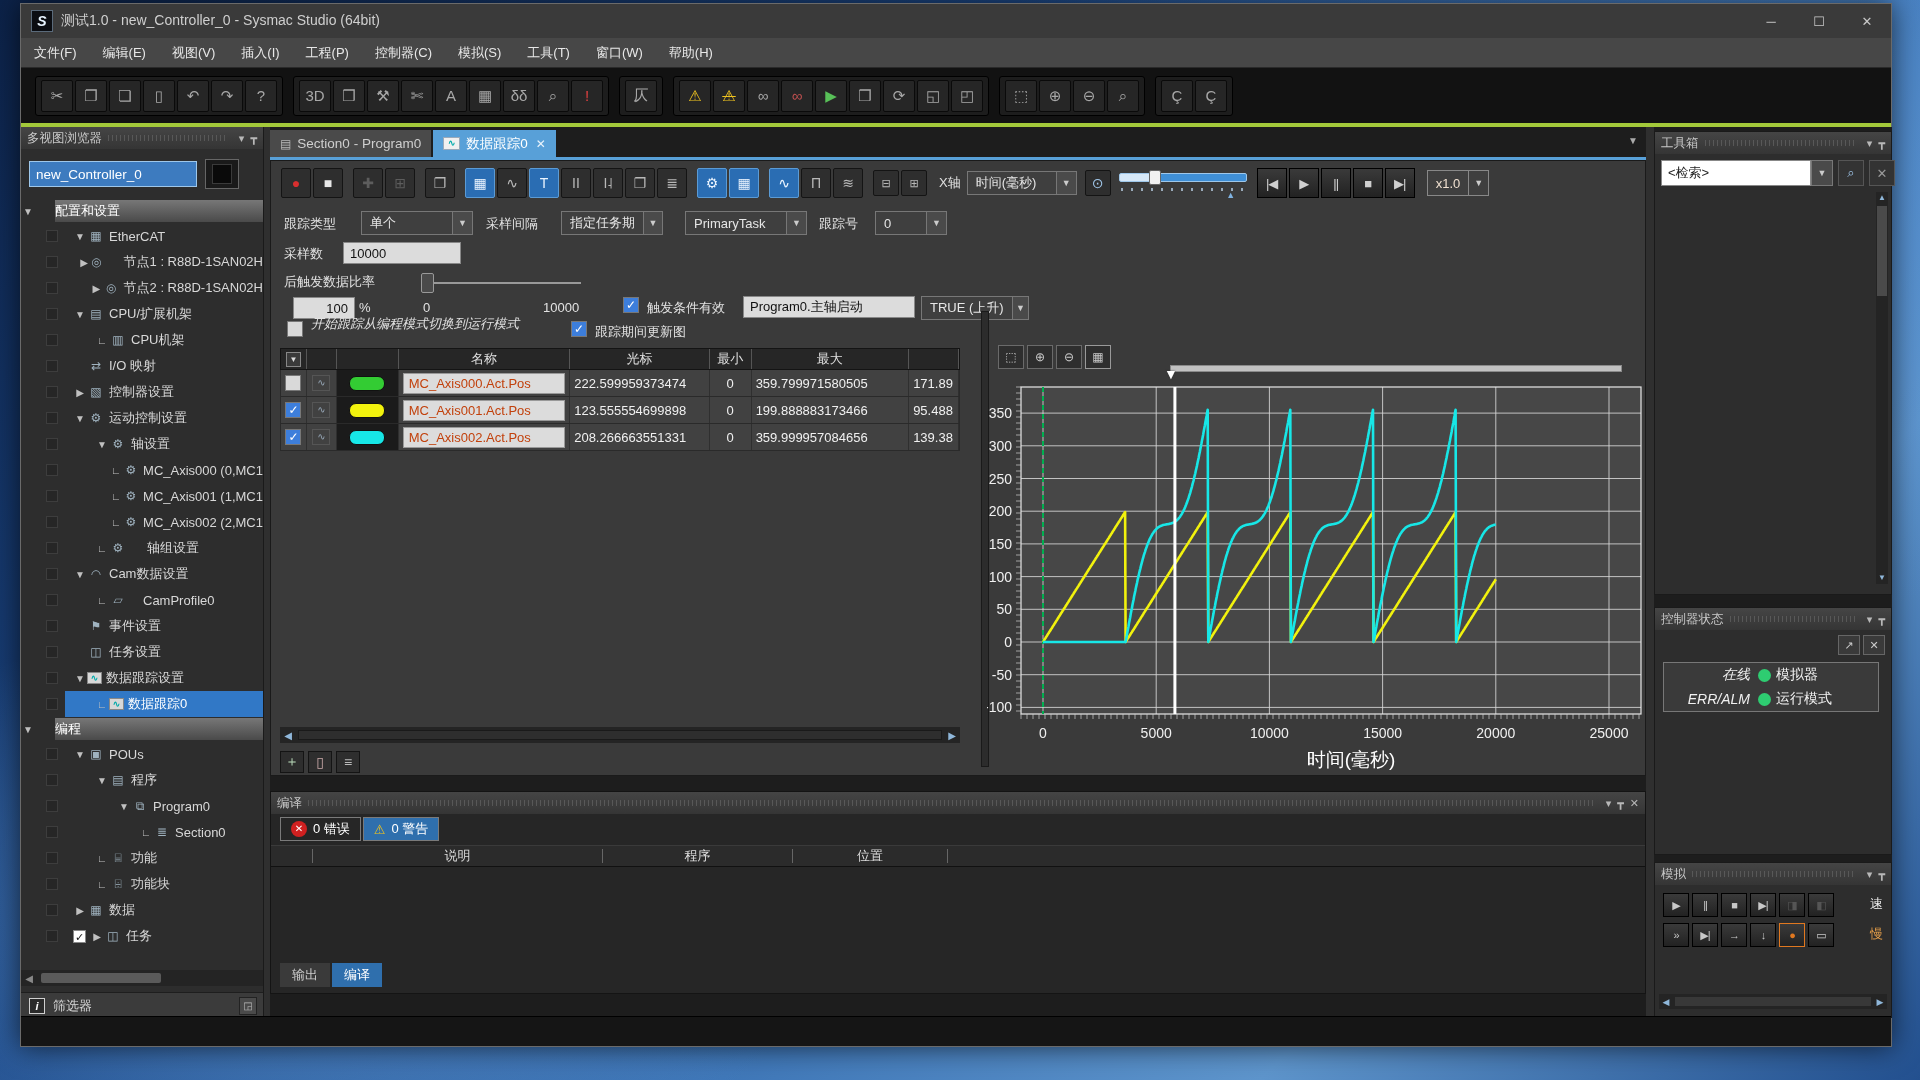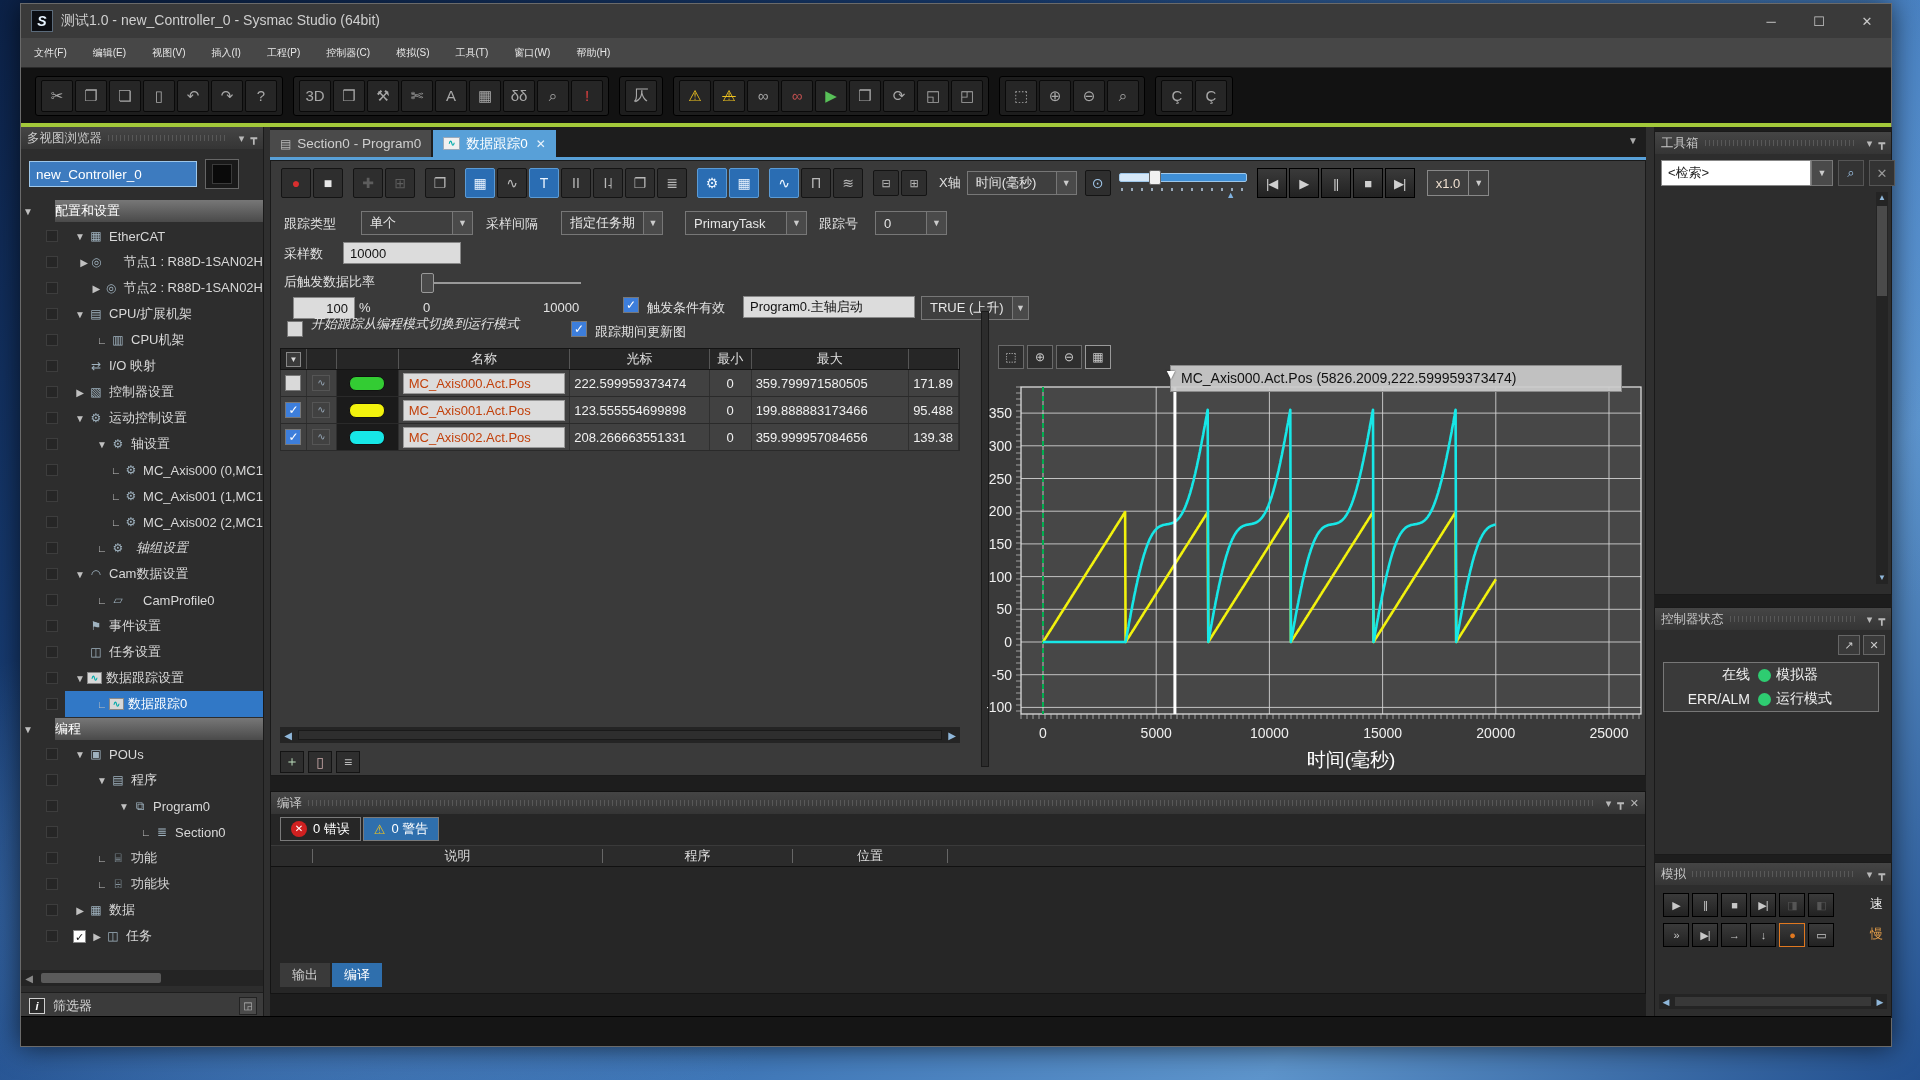--- a/index.html
+++ b/index.html
@@ -15,21 +15,21 @@
     background:#2f2f2f; border:1px solid #6a6a6a; box-shadow:0 0 26px rgba(0,0,0,.65); }
 
   
   .titlebar{ position:absolute; left:0; top:0; right:0; height:34px; background:#3a3a3a;
     display:flex; align-items:center; color:#cfcfcf; font-size:14px; }
   .applogo{ width:22px; height:22px; margin:0 8px 0 10px; background:#0b0d12; border:1px solid #5a6a7a;
     color:#e8f4ff; font-weight:bold; font-style:italic; display:flex; align-items:center; justify-content:center; font-size:14px;}
   .winbtns{ margin-left:auto; display:flex; height:100%; }
   .winbtn{ width:48px; height:100%; display:flex; align-items:center; justify-content:center; color:#c8c8c8; font-size:13px; }
   .menubar{ position:absolute; left:0; top:34px; right:0; height:30px; background:#474747;
-    display:flex; align-items:center; color:#e8e8e8; font-size:10px; border-bottom:1px solid #2a2a2a;}
+    display:flex; align-items:center; color:#e8e8e8; font-size:13px; border-bottom:1px solid #2a2a2a;}
   .menuitem{ padding:0 13px; height:100%; display:flex; align-items:center; }
   .toolbar{ position:absolute; left:0; top:64px; right:0; height:55px; background:#121212;
     display:flex; align-items:center; padding-left:14px; }
   .tgroup{ display:flex; align-items:center; background:#1d1d1d; border:1px solid #000;
     border-radius:3px; padding:3px 4px; margin-right:10px; }
   .tbtn{ width:32px; height:32px; margin:0 1px; background:#262626; border:1px solid #0a0a0a;
     border-radius:2px; color:#a8a8a8; display:flex; align-items:center; justify-content:center; font-size:15px; }
   .tbtn.slash{ text-decoration:line-through; }
   .greenline{ position:absolute; left:0; top:119px; right:0; height:4px; background:#a3c93a; }
 
@@ -176,21 +176,21 @@
   .searchrow{ position:absolute; left:6px; top:28px; display:flex; height:26px;}
   .searchbox{ width:150px; background:#fff; color:#222; font-size:13px; display:flex; align-items:center; padding:0 6px; border:1px solid #888;}
   .searchdd{ width:22px; background:#4a4a4a; border:1px solid #777; color:#ccc; font-size:9px; display:flex; align-items:center; justify-content:center;}
   .sqbtn{ width:26px; height:26px; margin-left:5px; background:#333; border:1px solid #555; color:#9fc5e8; font-size:13px;
     display:flex; align-items:center; justify-content:center;}
   .vscroll{ position:absolute; right:3px; top:60px; width:12px; bottom:10px; background:#242424;}
   .vscroll .a{ position:absolute; left:0; right:0; height:12px; color:#8fb7da; font-size:8px; text-align:center; line-height:12px;}
   .vscroll .th{ position:absolute; left:1px; right:1px; top:14px; height:90px; background:#4a4a4a;}
   .statusbox{ position:absolute; left:8px; top:54px; right:12px; height:50px; background:#3a3a3a; border:1px solid #777;
     display:grid; grid-template-columns:86px 26px 1fr; align-items:center; color:#f0f0f0; font-size:14px; row-gap:0;}
-  .statusbox .r{ text-align:right; }
+  .statusbox .r{ text-align:right;font-style:italic; }
   .dot{ width:13px; height:13px; border-radius:50%; background:#2ecc71; margin-left:8px;}
   .floatrow{ position:absolute; right:6px; top:27px; display:flex;}
   .fbtn{ width:22px; height:20px; margin-left:3px; background:#3a3a3a; border:1px solid #666; color:#ccc; font-size:11px;
     display:flex; align-items:center; justify-content:center;}
   .simrow{ position:absolute; left:8px; display:flex;}
   .simbtn{ width:26px; height:24px; margin-right:3px; background:linear-gradient(#3a3a3a,#222); border:1px solid #000;
     color:#c8c8c8; display:flex; align-items:center; justify-content:center; font-size:11px; letter-spacing:-1px;}
   .simbtn.orange{ border-color:#e07820; color:#e07820;}
   .simbtn.dim{ color:#555;}
   .simlab{ position:absolute; right:8px; color:#f0f0f0; font-size:13px;}
@@ -375,21 +375,21 @@
           <span style="width: 96px; display: inline-block;"></span>
           <span class="exp">∟</span>
           <span class="tico">⚙</span>
           <span style="margin-left: 4px;">MC_Axis002 (2,MC1</span>
         </div>
         <div class="trow">
           <span class="gutter"></span>
           <span style="width: 74px; display: inline-block;"></span>
           <span class="exp">∟</span>
           <span class="tico">⚙</span>
-          <span style="margin-left: 9px; font-style: italic;">轴组设置</span>
+          <span style="margin-left: 20px;">轴组设置</span>
         </div>
         <div class="trow">
           <span class="gutter"></span>
           <span style="width: 52px; display: inline-block;"></span>
           <span class="exp">▼</span>
           <span class="tico">◠</span>
           <span style="margin-left: 4px;">Cam数据设置</span>
         </div>
         <div class="trow">
           <span class="gutter"></span>
@@ -896,21 +896,20 @@
           <text x="622" y="359" text-anchor="middle" fill="#f0f0f0" font-size="14px">25000</text>
           <text x="364" y="387" text-anchor="middle" fill="#ffffff" font-size="19px">时间(毫秒)</text>
           <line x1="56" x2="56" y1="8" y2="335" stroke="#00b050" stroke-width="2" stroke-dasharray="5,4"></line>
           <polyline points="56.0,263.0 56.6,262.1 57.1,261.2 57.7,260.3 58.3,259.4 58.8,258.5 59.4,257.6 60.0,256.7 60.5,255.8 61.1,254.9 61.7,254.0 62.2,253.1 62.8,252.2 63.4,251.4 63.9,250.5 64.5,249.6 65.1,248.7 65.6,247.8 66.2,246.9 66.8,246.0 67.3,245.1 67.9,244.2 68.5,243.3 69.0,242.4 69.6,241.5 70.2,240.6 70.7,239.7 71.3,238.8 71.8,237.9 72.4,237.0 73.0,236.1 73.5,235.2 74.1,234.3 74.7,233.4 75.2,232.5 75.8,231.6 76.4,230.7 76.9,229.9 77.5,229.0 78.1,228.1 78.6,227.2 79.2,226.3 79.8,225.4 80.3,224.5 80.9,223.6 81.5,222.7 82.0,221.8 82.6,220.9 83.2,220.0 83.7,219.1 84.3,218.2 84.9,217.3 85.4,216.4 86.0,215.5 86.6,214.6 87.1,213.7 87.7,212.8 88.3,211.9 88.8,211.0 89.4,210.1 90.0,209.2 90.5,208.4 91.1,207.5 91.7,206.6 92.2,205.7 92.8,204.8 93.4,203.9 93.9,203.0 94.5,202.1 95.1,201.2 95.6,200.3 96.2,199.4 96.8,198.5 97.3,197.6 97.9,196.7 98.5,195.8 99.0,194.9 99.6,194.0 100.1,193.1 100.7,192.2 101.3,191.3 101.8,190.4 102.4,189.5 103.0,188.6 103.5,187.7 104.1,186.8 104.7,186.0 105.2,185.1 105.8,184.2 106.4,183.3 106.9,182.4 107.5,181.5 108.1,180.6 108.6,179.7 109.2,178.8 109.8,177.9 110.3,177.0 110.9,176.1 111.5,175.2 112.0,174.3 112.6,173.4 113.2,172.5 113.7,171.6 114.3,170.7 114.9,169.8 115.4,168.9 116.0,168.0 116.6,167.1 117.1,166.2 117.7,165.3 118.3,164.5 118.8,163.6 119.4,162.7 120.0,161.8 120.5,160.9 121.1,160.0 121.7,159.1 122.2,158.2 122.8,157.3 123.4,156.4 123.9,155.5 124.5,154.6 125.1,153.7 125.6,152.8 126.2,151.9 126.8,151.0 127.3,150.1 127.9,149.2 128.4,148.3 129.0,147.4 129.6,146.5 130.1,145.6 130.7,144.7 131.3,143.8 131.8,143.0 132.4,142.1 133.0,141.2 133.5,140.3 134.1,139.4 134.7,138.5 135.2,137.6 135.8,136.7 136.4,135.8 136.9,134.9 137.5,134.0 138.1,133.1 138.6,263.0 139.2,262.1 139.8,261.2 140.3,260.3 140.9,259.4 141.5,258.5 142.0,257.6 142.6,256.7 143.2,255.8 143.7,254.9 144.3,254.0 144.9,253.1 145.4,252.2 146.0,251.4 146.6,250.5 147.1,249.6 147.7,248.7 148.3,247.8 148.8,246.9 149.4,246.0 150.0,245.1 150.5,244.2 151.1,243.3 151.7,242.4 152.2,241.5 152.8,240.6 153.4,239.7 153.9,238.8 154.5,237.9 155.1,237.0 155.6,236.1 156.2,235.2 156.7,234.3 157.3,233.4 157.9,232.5 158.4,231.6 159.0,230.7 159.6,229.9 160.1,229.0 160.7,228.1 161.3,227.2 161.8,226.3 162.4,225.4 163.0,224.5 163.5,223.6 164.1,222.7 164.7,221.8 165.2,220.9 165.8,220.0 166.4,219.1 166.9,218.2 167.5,217.3 168.1,216.4 168.6,215.5 169.2,214.6 169.8,213.7 170.3,212.8 170.9,211.9 171.5,211.0 172.0,210.1 172.6,209.2 173.2,208.4 173.7,207.5 174.3,206.6 174.9,205.7 175.4,204.8 176.0,203.9 176.6,203.0 177.1,202.1 177.7,201.2 178.3,200.3 178.8,199.4 179.4,198.5 180.0,197.6 180.5,196.7 181.1,195.8 181.7,194.9 182.2,194.0 182.8,193.1 183.4,192.2 183.9,191.3 184.5,190.4 185.0,189.5 185.6,188.6 186.2,187.7 186.7,186.8 187.3,186.0 187.9,185.1 188.4,184.2 189.0,183.3 189.6,182.4 190.1,181.5 190.7,180.6 191.3,179.7 191.8,178.8 192.4,177.9 193.0,177.0 193.5,176.1 194.1,175.2 194.7,174.3 195.2,173.4 195.8,172.5 196.4,171.6 196.9,170.7 197.5,169.8 198.1,168.9 198.6,168.0 199.2,167.1 199.8,166.2 200.3,165.3 200.9,164.5 201.5,163.6 202.0,162.7 202.6,161.8 203.2,160.9 203.7,160.0 204.3,159.1 204.9,158.2 205.4,157.3 206.0,156.4 206.6,155.5 207.1,154.6 207.7,153.7 208.3,152.8 208.8,151.9 209.4,151.0 210.0,150.1 210.5,149.2 211.1,148.3 211.7,147.4 212.2,146.5 212.8,145.6 213.3,144.7 213.9,143.8 214.5,143.0 215.0,142.1 215.6,141.2 216.2,140.3 216.7,139.4 217.3,138.5 217.9,137.6 218.4,136.7 219.0,135.8 219.6,134.9 220.1,134.0 220.7,133.1 221.3,263.0 221.8,262.1 222.4,261.2 223.0,260.3 223.5,259.4 224.1,258.5 224.7,257.6 225.2,256.7 225.8,255.8 226.4,254.9 226.9,254.0 227.5,253.1 228.1,252.2 228.6,251.4 229.2,250.5 229.8,249.6 230.3,248.7 230.9,247.8 231.5,246.9 232.0,246.0 232.6,245.1 233.2,244.2 233.7,243.3 234.3,242.4 234.9,241.5 235.4,240.6 236.0,239.7 236.6,238.8 237.1,237.9 237.7,237.0 238.3,236.1 238.8,235.2 239.4,234.3 240.0,233.4 240.5,232.5 241.1,231.6 241.6,230.7 242.2,229.9 242.8,229.0 243.3,228.1 243.9,227.2 244.5,226.3 245.0,225.4 245.6,224.5 246.2,223.6 246.7,222.7 247.3,221.8 247.9,220.9 248.4,220.0 249.0,219.1 249.6,218.2 250.1,217.3 250.7,216.4 251.3,215.5 251.8,214.6 252.4,213.7 253.0,212.8 253.5,211.9 254.1,211.0 254.7,210.1 255.2,209.2 255.8,208.4 256.4,207.5 256.9,206.6 257.5,205.7 258.1,204.8 258.6,203.9 259.2,203.0 259.8,202.1 260.3,201.2 260.9,200.3 261.5,199.4 262.0,198.5 262.6,197.6 263.2,196.7 263.7,195.8 264.3,194.9 264.9,194.0 265.4,193.1 266.0,192.2 266.6,191.3 267.1,190.4 267.7,189.5 268.3,188.6 268.8,187.7 269.4,186.8 269.9,186.0 270.5,185.1 271.1,184.2 271.6,183.3 272.2,182.4 272.8,181.5 273.3,180.6 273.9,179.7 274.5,178.8 275.0,177.9 275.6,177.0 276.2,176.1 276.7,175.2 277.3,174.3 277.9,173.4 278.4,172.5 279.0,171.6 279.6,170.7 280.1,169.8 280.7,168.9 281.3,168.0 281.8,167.1 282.4,166.2 283.0,165.3 283.5,164.5 284.1,163.6 284.7,162.7 285.2,161.8 285.8,160.9 286.4,160.0 286.9,159.1 287.5,158.2 288.1,157.3 288.6,156.4 289.2,155.5 289.8,154.6 290.3,153.7 290.9,152.8 291.5,151.9 292.0,151.0 292.6,150.1 293.2,149.2 293.7,148.3 294.3,147.4 294.9,146.5 295.4,145.6 296.0,144.7 296.6,143.8 297.1,143.0 297.7,142.1 298.2,141.2 298.8,140.3 299.4,139.4 299.9,138.5 300.5,137.6 301.1,136.7 301.6,135.8 302.2,134.9 302.8,134.0 303.3,133.1 303.9,263.0 304.5,262.1 305.0,261.2 305.6,260.3 306.2,259.4 306.7,258.5 307.3,257.6 307.9,256.7 308.4,255.8 309.0,254.9 309.6,254.0 310.1,253.1 310.7,252.2 311.3,251.4 311.8,250.5 312.4,249.6 313.0,248.7 313.5,247.8 314.1,246.9 314.7,246.0 315.2,245.1 315.8,244.2 316.4,243.3 316.9,242.4 317.5,241.5 318.1,240.6 318.6,239.7 319.2,238.8 319.8,237.9 320.3,237.0 320.9,236.1 321.5,235.2 322.0,234.3 322.6,233.4 323.2,232.5 323.7,231.6 324.3,230.7 324.9,229.9 325.4,229.0 326.0,228.1 326.5,227.2 327.1,226.3 327.7,225.4 328.2,224.5 328.8,223.6 329.4,222.7 329.9,221.8 330.5,220.9 331.1,220.0 331.6,219.1 332.2,218.2 332.8,217.3 333.3,216.4 333.9,215.5 334.5,214.6 335.0,213.7 335.6,212.8 336.2,211.9 336.7,211.0 337.3,210.1 337.9,209.2 338.4,208.4 339.0,207.5 339.6,206.6 340.1,205.7 340.7,204.8 341.3,203.9 341.8,203.0 342.4,202.1 343.0,201.2 343.5,200.3 344.1,199.4 344.7,198.5 345.2,197.6 345.8,196.7 346.4,195.8 346.9,194.9 347.5,194.0 348.1,193.1 348.6,192.2 349.2,191.3 349.8,190.4 350.3,189.5 350.9,188.6 351.5,187.7 352.0,186.8 352.6,186.0 353.1,185.1 353.7,184.2 354.3,183.3 354.8,182.4 355.4,181.5 356.0,180.6 356.5,179.7 357.1,178.8 357.7,177.9 358.2,177.0 358.8,176.1 359.4,175.2 359.9,174.3 360.5,173.4 361.1,172.5 361.6,171.6 362.2,170.7 362.8,169.8 363.3,168.9 363.9,168.0 364.5,167.1 365.0,166.2 365.6,165.3 366.2,164.5 366.7,163.6 367.3,162.7 367.9,161.8 368.4,160.9 369.0,160.0 369.6,159.1 370.1,158.2 370.7,157.3 371.3,156.4 371.8,155.5 372.4,154.6 373.0,153.7 373.5,152.8 374.1,151.9 374.7,151.0 375.2,150.1 375.8,149.2 376.4,148.3 376.9,147.4 377.5,146.5 378.1,145.6 378.6,144.7 379.2,143.8 379.8,143.0 380.3,142.1 380.9,141.2 381.4,140.3 382.0,139.4 382.6,138.5 383.1,137.6 383.7,136.7 384.3,135.8 384.8,134.9 385.4,134.0 386.0,133.1 386.5,263.0 387.1,262.1 387.7,261.2 388.2,260.3 388.8,259.4 389.4,258.5 389.9,257.6 390.5,256.7 391.1,255.8 391.6,254.9 392.2,254.0 392.8,253.1 393.3,252.2 393.9,251.4 394.5,250.5 395.0,249.6 395.6,248.7 396.2,247.8 396.7,246.9 397.3,246.0 397.9,245.1 398.4,244.2 399.0,243.3 399.6,242.4 400.1,241.5 400.7,240.6 401.3,239.7 401.8,238.8 402.4,237.9 403.0,237.0 403.5,236.1 404.1,235.2 404.7,234.3 405.2,233.4 405.8,232.5 406.4,231.6 406.9,230.7 407.5,229.9 408.1,229.0 408.6,228.1 409.2,227.2 409.8,226.3 410.3,225.4 410.9,224.5 411.4,223.6 412.0,222.7 412.6,221.8 413.1,220.9 413.7,220.0 414.3,219.1 414.8,218.2 415.4,217.3 416.0,216.4 416.5,215.5 417.1,214.6 417.7,213.7 418.2,212.8 418.8,211.9 419.4,211.0 419.9,210.1 420.5,209.2 421.1,208.4 421.6,207.5 422.2,206.6 422.8,205.7 423.3,204.8 423.9,203.9 424.5,203.0 425.0,202.1 425.6,201.2 426.2,200.3 426.7,199.4 427.3,198.5 427.9,197.6 428.4,196.7 429.0,195.8 429.6,194.9 430.1,194.0 430.7,193.1 431.3,192.2 431.8,191.3 432.4,190.4 433.0,189.5 433.5,188.6 434.1,187.7 434.7,186.8 435.2,186.0 435.8,185.1 436.4,184.2 436.9,183.3 437.5,182.4 438.1,181.5 438.6,180.6 439.2,179.7 439.7,178.8 440.3,177.9 440.9,177.0 441.4,176.1 442.0,175.2 442.6,174.3 443.1,173.4 443.7,172.5 444.3,171.6 444.8,170.7 445.4,169.8 446.0,168.9 446.5,168.0 447.1,167.1 447.7,166.2 448.2,165.3 448.8,164.5 449.4,163.6 449.9,162.7 450.5,161.8 451.1,160.9 451.6,160.0 452.2,159.1 452.8,158.2 453.3,157.3 453.9,156.4 454.5,155.5 455.0,154.6 455.6,153.7 456.2,152.8 456.7,151.9 457.3,151.0 457.9,150.1 458.4,149.2 459.0,148.3 459.6,147.4 460.1,146.5 460.7,145.6 461.3,144.7 461.8,143.8 462.4,143.0 463.0,142.1 463.5,141.2 464.1,140.3 464.7,139.4 465.2,138.5 465.8,137.6 466.4,136.7 466.9,135.8 467.5,134.9 468.0,134.0 468.6,133.1 469.2,263.0 469.7,262.1 470.3,261.2 470.9,260.3 471.4,259.4 472.0,258.5 472.6,257.6 473.1,256.7 473.7,255.8 474.3,254.9 474.8,254.0 475.4,253.1 476.0,252.2 476.5,251.4 477.1,250.5 477.7,249.6 478.2,248.7 478.8,247.8 479.4,246.9 479.9,246.0 480.5,245.1 481.1,244.2 481.6,243.3 482.2,242.4 482.8,241.5 483.3,240.6 483.9,239.7 484.5,238.8 485.0,237.9 485.6,237.0 486.2,236.1 486.7,235.2 487.3,234.3 487.9,233.4 488.4,232.5 489.0,231.6 489.6,230.7 490.1,229.9 490.7,229.0 491.3,228.1 491.8,227.2 492.4,226.3 493.0,225.4 493.5,224.5 494.1,223.6 494.7,222.7 495.2,221.8 495.8,220.9 496.3,220.0 496.9,219.1 497.5,218.2 498.0,217.3 498.6,216.4 499.2,215.5 499.7,214.6 500.3,213.7 500.9,212.8 501.4,211.9 502.0,211.0 502.6,210.1 503.1,209.2 503.7,208.4 504.3,207.5 504.8,206.6 505.4,205.7 506.0,204.8 506.5,203.9 507.1,203.0 507.7,202.1 508.2,201.2 508.8,200.3" fill="none" stroke="#f2f20d" stroke-width="2.6" stroke-linejoin="round"></polyline>
           <polyline points="56.0,263.0 56.6,263.0 57.1,263.0 57.7,263.0 58.3,263.0 58.8,263.0 59.4,263.0 60.0,263.0 60.5,263.0 61.1,263.0 61.7,263.0 62.2,263.0 62.8,263.0 63.4,263.0 63.9,263.0 64.5,263.0 65.1,263.0 65.6,263.0 66.2,263.0 66.8,263.0 67.3,263.0 67.9,263.0 68.5,263.0 69.0,263.0 69.6,263.0 70.2,263.0 70.7,263.0 71.3,263.0 71.8,263.0 72.4,263.0 73.0,263.0 73.5,263.0 74.1,263.0 74.7,263.0 75.2,263.0 75.8,263.0 76.4,263.0 76.9,263.0 77.5,263.0 78.1,263.0 78.6,263.0 79.2,263.0 79.8,263.0 80.3,263.0 80.9,263.0 81.5,263.0 82.0,263.0 82.6,263.0 83.2,263.0 83.7,263.0 84.3,263.0 84.9,263.0 85.4,263.0 86.0,263.0 86.6,263.0 87.1,263.0 87.7,263.0 88.3,263.0 88.8,263.0 89.4,263.0 90.0,263.0 90.5,263.0 91.1,263.0 91.7,263.0 92.2,263.0 92.8,263.0 93.4,263.0 93.9,263.0 94.5,263.0 95.1,263.0 95.6,263.0 96.2,263.0 96.8,263.0 97.3,263.0 97.9,263.0 98.5,263.0 99.0,263.0 99.6,263.0 100.1,263.0 100.7,263.0 101.3,263.0 101.8,263.0 102.4,263.0 103.0,263.0 103.5,263.0 104.1,263.0 104.7,263.0 105.2,263.0 105.8,263.0 106.4,263.0 106.9,263.0 107.5,263.0 108.1,263.0 108.6,263.0 109.2,263.0 109.8,263.0 110.3,263.0 110.9,263.0 111.5,263.0 112.0,263.0 112.6,263.0 113.2,263.0 113.7,263.0 114.3,263.0 114.9,263.0 115.4,263.0 116.0,263.0 116.6,263.0 117.1,263.0 117.7,263.0 118.3,263.0 118.8,263.0 119.4,263.0 120.0,263.0 120.5,263.0 121.1,263.0 121.7,263.0 122.2,263.0 122.8,263.0 123.4,263.0 123.9,263.0 124.5,263.0 125.1,263.0 125.6,263.0 126.2,263.0 126.8,263.0 127.3,263.0 127.9,263.0 128.4,263.0 129.0,263.0 129.6,263.0 130.1,263.0 130.7,263.0 131.3,263.0 131.8,263.0 132.4,263.0 133.0,263.0 133.5,263.0 134.1,263.0 134.7,263.0 135.2,263.0 135.8,263.0 136.4,263.0 136.9,263.0 137.5,263.0 138.1,263.0 138.6,263.0 139.2,259.9 139.8,256.7 140.3,253.6 140.9,250.5 141.5,247.4 142.0,244.3 142.6,241.2 143.2,238.2 143.7,235.1 144.3,232.1 144.9,229.2 145.4,226.2 146.0,223.3 146.6,220.4 147.1,217.6 147.7,214.8 148.3,212.0 148.8,209.3 149.4,206.6 150.0,204.0 150.5,201.4 151.1,198.9 151.7,196.4 152.2,194.0 152.8,191.6 153.4,189.3 153.9,187.1 154.5,184.9 155.1,182.7 155.6,180.7 156.2,178.7 156.7,176.7 157.3,174.9 157.9,173.1 158.4,171.3 159.0,169.6 159.6,168.0 160.1,166.5 160.7,165.0 161.3,163.6 161.8,162.2 162.4,160.9 163.0,159.7 163.5,158.6 164.1,157.5 164.7,156.4 165.2,155.4 165.8,154.5 166.4,153.7 166.9,152.8 167.5,152.1 168.1,151.4 168.6,150.8 169.2,150.2 169.8,149.6 170.3,149.1 170.9,148.6 171.5,148.2 172.0,147.8 172.6,147.5 173.2,147.2 173.7,146.9 174.3,146.7 174.9,146.5 175.4,146.3 176.0,146.1 176.6,145.9 177.1,145.8 177.7,145.7 178.3,145.6 178.8,145.5 179.4,145.4 180.0,145.3 180.5,145.2 181.1,145.1 181.7,145.0 182.2,144.9 182.8,144.8 183.4,144.6 183.9,144.5 184.5,144.3 185.0,144.1 185.6,143.9 186.2,143.6 186.7,143.4 187.3,143.1 187.9,142.7 188.4,142.3 189.0,141.9 189.6,141.5 190.1,141.0 190.7,140.4 191.3,139.8 191.8,139.2 192.4,138.5 193.0,137.7 193.5,136.9 194.1,136.0 194.7,135.1 195.2,134.1 195.8,133.1 196.4,132.0 196.9,130.8 197.5,129.6 198.1,128.3 198.6,127.0 199.2,125.6 199.8,124.1 200.3,122.5 200.9,120.9 201.5,119.2 202.0,117.5 202.6,115.7 203.2,113.8 203.7,111.9 204.3,109.9 204.9,107.8 205.4,105.7 206.0,103.5 206.6,101.3 207.1,99.0 207.7,96.6 208.3,94.2 208.8,91.7 209.4,89.2 210.0,86.6 210.5,84.0 211.1,81.3 211.7,78.6 212.2,75.8 212.8,73.0 213.3,70.2 213.9,67.3 214.5,64.3 215.0,61.4 215.6,58.4 216.2,55.4 216.7,52.4 217.3,49.3 217.9,46.3 218.4,43.2 219.0,40.1 219.6,36.9 220.1,33.8 220.7,30.7 221.3,263.0 221.8,259.9 222.4,256.7 223.0,253.6 223.5,250.5 224.1,247.4 224.7,244.3 225.2,241.2 225.8,238.2 226.4,235.1 226.9,232.1 227.5,229.2 228.1,226.2 228.6,223.3 229.2,220.4 229.8,217.6 230.3,214.8 230.9,212.0 231.5,209.3 232.0,206.6 232.6,204.0 233.2,201.4 233.7,198.9 234.3,196.4 234.9,194.0 235.4,191.6 236.0,189.3 236.6,187.1 237.1,184.9 237.7,182.7 238.3,180.7 238.8,178.7 239.4,176.7 240.0,174.9 240.5,173.1 241.1,171.3 241.6,169.6 242.2,168.0 242.8,166.5 243.3,165.0 243.9,163.6 244.5,162.2 245.0,160.9 245.6,159.7 246.2,158.6 246.7,157.5 247.3,156.4 247.9,155.4 248.4,154.5 249.0,153.7 249.6,152.8 250.1,152.1 250.7,151.4 251.3,150.8 251.8,150.2 252.4,149.6 253.0,149.1 253.5,148.6 254.1,148.2 254.7,147.8 255.2,147.5 255.8,147.2 256.4,146.9 256.9,146.7 257.5,146.5 258.1,146.3 258.6,146.1 259.2,145.9 259.8,145.8 260.3,145.7 260.9,145.6 261.5,145.5 262.0,145.4 262.6,145.3 263.2,145.2 263.7,145.1 264.3,145.0 264.9,144.9 265.4,144.8 266.0,144.6 266.6,144.5 267.1,144.3 267.7,144.1 268.3,143.9 268.8,143.6 269.4,143.4 269.9,143.1 270.5,142.7 271.1,142.3 271.6,141.9 272.2,141.5 272.8,141.0 273.3,140.4 273.9,139.8 274.5,139.2 275.0,138.5 275.6,137.7 276.2,136.9 276.7,136.0 277.3,135.1 277.9,134.1 278.4,133.1 279.0,132.0 279.6,130.8 280.1,129.6 280.7,128.3 281.3,127.0 281.8,125.6 282.4,124.1 283.0,122.5 283.5,120.9 284.1,119.2 284.7,117.5 285.2,115.7 285.8,113.8 286.4,111.9 286.9,109.9 287.5,107.8 288.1,105.7 288.6,103.5 289.2,101.3 289.8,99.0 290.3,96.6 290.9,94.2 291.5,91.7 292.0,89.2 292.6,86.6 293.2,84.0 293.7,81.3 294.3,78.6 294.9,75.8 295.4,73.0 296.0,70.2 296.6,67.3 297.1,64.3 297.7,61.4 298.2,58.4 298.8,55.4 299.4,52.4 299.9,49.3 300.5,46.3 301.1,43.2 301.6,40.1 302.2,36.9 302.8,33.8 303.3,30.7 303.9,263.0 304.5,259.9 305.0,256.7 305.6,253.6 306.2,250.5 306.7,247.4 307.3,244.3 307.9,241.2 308.4,238.2 309.0,235.1 309.6,232.1 310.1,229.2 310.7,226.2 311.3,223.3 311.8,220.4 312.4,217.6 313.0,214.8 313.5,212.0 314.1,209.3 314.7,206.6 315.2,204.0 315.8,201.4 316.4,198.9 316.9,196.4 317.5,194.0 318.1,191.6 318.6,189.3 319.2,187.1 319.8,184.9 320.3,182.7 320.9,180.7 321.5,178.7 322.0,176.7 322.6,174.9 323.2,173.1 323.7,171.3 324.3,169.6 324.9,168.0 325.4,166.5 326.0,165.0 326.5,163.6 327.1,162.2 327.7,160.9 328.2,159.7 328.8,158.6 329.4,157.5 329.9,156.4 330.5,155.4 331.1,154.5 331.6,153.7 332.2,152.8 332.8,152.1 333.3,151.4 333.9,150.8 334.5,150.2 335.0,149.6 335.6,149.1 336.2,148.6 336.7,148.2 337.3,147.8 337.9,147.5 338.4,147.2 339.0,146.9 339.6,146.7 340.1,146.5 340.7,146.3 341.3,146.1 341.8,145.9 342.4,145.8 343.0,145.7 343.5,145.6 344.1,145.5 344.7,145.4 345.2,145.3 345.8,145.2 346.4,145.1 346.9,145.0 347.5,144.9 348.1,144.8 348.6,144.6 349.2,144.5 349.8,144.3 350.3,144.1 350.9,143.9 351.5,143.6 352.0,143.4 352.6,143.1 353.1,142.7 353.7,142.3 354.3,141.9 354.8,141.5 355.4,141.0 356.0,140.4 356.5,139.8 357.1,139.2 357.7,138.5 358.2,137.7 358.8,136.9 359.4,136.0 359.9,135.1 360.5,134.1 361.1,133.1 361.6,132.0 362.2,130.8 362.8,129.6 363.3,128.3 363.9,127.0 364.5,125.6 365.0,124.1 365.6,122.5 366.2,120.9 366.7,119.2 367.3,117.5 367.9,115.7 368.4,113.8 369.0,111.9 369.6,109.9 370.1,107.8 370.7,105.7 371.3,103.5 371.8,101.3 372.4,99.0 373.0,96.6 373.5,94.2 374.1,91.7 374.7,89.2 375.2,86.6 375.8,84.0 376.4,81.3 376.9,78.6 377.5,75.8 378.1,73.0 378.6,70.2 379.2,67.3 379.8,64.3 380.3,61.4 380.9,58.4 381.4,55.4 382.0,52.4 382.6,49.3 383.1,46.3 383.7,43.2 384.3,40.1 384.8,36.9 385.4,33.8 386.0,30.7 386.5,263.0 387.1,259.9 387.7,256.7 388.2,253.6 388.8,250.5 389.4,247.4 389.9,244.3 390.5,241.2 391.1,238.2 391.6,235.1 392.2,232.1 392.8,229.2 393.3,226.2 393.9,223.3 394.5,220.4 395.0,217.6 395.6,214.8 396.2,212.0 396.7,209.3 397.3,206.6 397.9,204.0 398.4,201.4 399.0,198.9 399.6,196.4 400.1,194.0 400.7,191.6 401.3,189.3 401.8,187.1 402.4,184.9 403.0,182.7 403.5,180.7 404.1,178.7 404.7,176.7 405.2,174.9 405.8,173.1 406.4,171.3 406.9,169.6 407.5,168.0 408.1,166.5 408.6,165.0 409.2,163.6 409.8,162.2 410.3,160.9 410.9,159.7 411.4,158.6 412.0,157.5 412.6,156.4 413.1,155.4 413.7,154.5 414.3,153.7 414.8,152.8 415.4,152.1 416.0,151.4 416.5,150.8 417.1,150.2 417.7,149.6 418.2,149.1 418.8,148.6 419.4,148.2 419.9,147.8 420.5,147.5 421.1,147.2 421.6,146.9 422.2,146.7 422.8,146.5 423.3,146.3 423.9,146.1 424.5,145.9 425.0,145.8 425.6,145.7 426.2,145.6 426.7,145.5 427.3,145.4 427.9,145.3 428.4,145.2 429.0,145.1 429.6,145.0 430.1,144.9 430.7,144.8 431.3,144.6 431.8,144.5 432.4,144.3 433.0,144.1 433.5,143.9 434.1,143.6 434.7,143.4 435.2,143.1 435.8,142.7 436.4,142.3 436.9,141.9 437.5,141.5 438.1,141.0 438.6,140.4 439.2,139.8 439.7,139.2 440.3,138.5 440.9,137.7 441.4,136.9 442.0,136.0 442.6,135.1 443.1,134.1 443.7,133.1 444.3,132.0 444.8,130.8 445.4,129.6 446.0,128.3 446.5,127.0 447.1,125.6 447.7,124.1 448.2,122.5 448.8,120.9 449.4,119.2 449.9,117.5 450.5,115.7 451.1,113.8 451.6,111.9 452.2,109.9 452.8,107.8 453.3,105.7 453.9,103.5 454.5,101.3 455.0,99.0 455.6,96.6 456.2,94.2 456.7,91.7 457.3,89.2 457.9,86.6 458.4,84.0 459.0,81.3 459.6,78.6 460.1,75.8 460.7,73.0 461.3,70.2 461.8,67.3 462.4,64.3 463.0,61.4 463.5,58.4 464.1,55.4 464.7,52.4 465.2,49.3 465.8,46.3 466.4,43.2 466.9,40.1 467.5,36.9 468.0,33.8 468.6,30.7 469.2,263.0 469.7,259.9 470.3,256.7 470.9,253.6 471.4,250.5 472.0,247.4 472.6,244.3 473.1,241.2 473.7,238.2 474.3,235.1 474.8,232.1 475.4,229.2 476.0,226.2 476.5,223.3 477.1,220.4 477.7,217.6 478.2,214.8 478.8,212.0 479.4,209.3 479.9,206.6 480.5,204.0 481.1,201.4 481.6,198.9 482.2,196.4 482.8,194.0 483.3,191.6 483.9,189.3 484.5,187.1 485.0,184.9 485.6,182.7 486.2,180.7 486.7,178.7 487.3,176.7 487.9,174.9 488.4,173.1 489.0,171.3 489.6,169.6 490.1,168.0 490.7,166.5 491.3,165.0 491.8,163.6 492.4,162.2 493.0,160.9 493.5,159.7 494.1,158.6 494.7,157.5 495.2,156.4 495.8,155.4 496.3,154.5 496.9,153.7 497.5,152.8 498.0,152.1 498.6,151.4 499.2,150.8 499.7,150.2 500.3,149.6 500.9,149.1 501.4,148.6 502.0,148.2 502.6,147.8 503.1,147.5 503.7,147.2 504.3,146.9 504.8,146.7 505.4,146.5 506.0,146.3 506.5,146.1 507.1,145.9 507.7,145.8 508.2,145.7 508.8,145.6" fill="none" stroke="#17e7e7" stroke-width="2.6" stroke-linejoin="round"></polyline>
           <line x1="187.905188376" x2="187.905188376" y1="8" y2="335" stroke="#ffffff" stroke-width="3"></line>
         </svg>
 
       <div class="tooltip">
         <span class="tri">▼</span>
-        <div>MC_Axis000.Act.Pos (5826.2009,222.599959373474)</div>
       </div>
     </div>
 
     <div class="buildpanel">
       <div class="phead">
         <span>编译</span>
         <span class="dots"></span>
         <span class="phico">▾</span>
         <span class="phico">┳</span>
         <span class="phico">✕</span>

